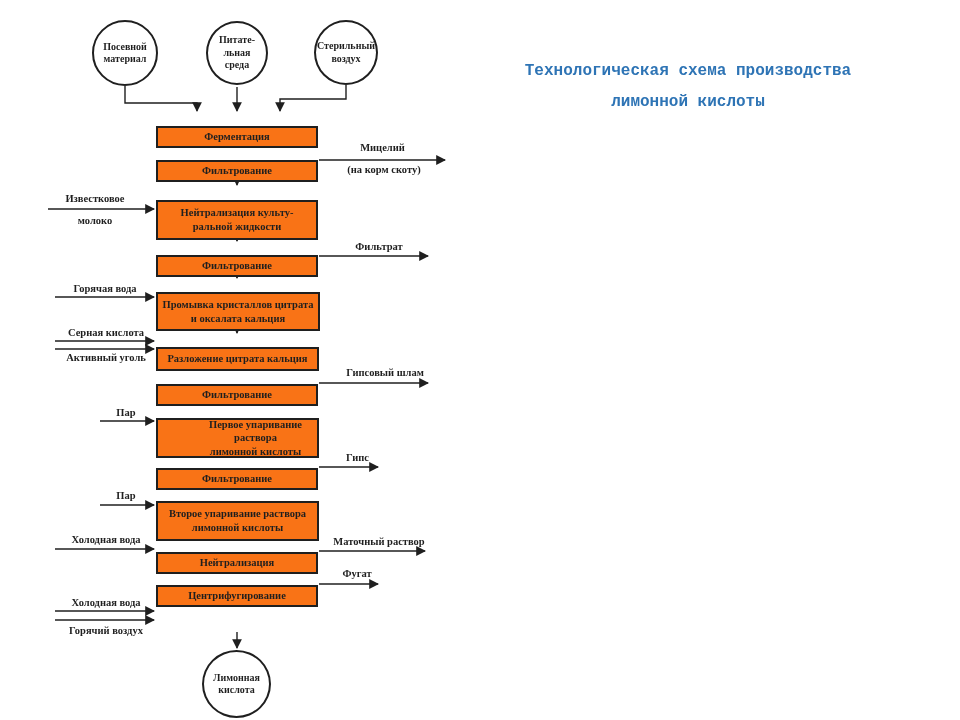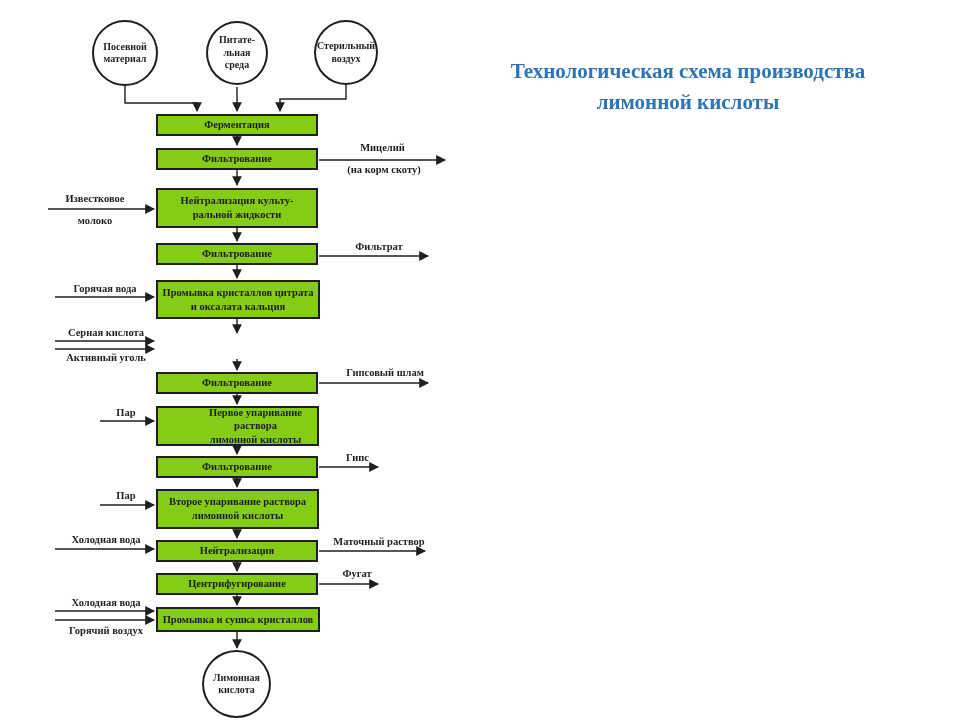--- a/index.html
+++ b/index.html
@@ -8,34 +8,35 @@
     font-family:"Liberation Serif", serif; color:#1f1f1f; overflow:hidden;
   }
   .arrow-layer { position:absolute; left:0; top:0; width:960px; height:720px; }
   .node-circle {
     position:absolute; border:2px solid #1f1f1f; border-radius:50%;
     display:flex; align-items:center; justify-content:center; text-align:center;
     font-weight:bold; font-size:10px; line-height:1.25; white-space:pre-line;
     background:#ffffff; box-sizing:border-box;
   }
   .stage-box {
-    position:absolute; border:2px solid #1f1f1f; background:#84cc16;
+    position:absolute; border:2px solid #1f1f1f; background:#f97316;
     display:flex; align-items:center; justify-content:center; text-align:center;
     font-weight:bold; font-size:10.5px; line-height:1.3; white-space:pre-line;
     box-sizing:border-box;
+    margin-top:12px;
   }
   .flow-label {
     position:absolute; font-weight:bold; font-size:10.5px; text-align:center;
     white-space:pre-line;
   }
   .flow-label.two-line { line-height:22px; }
   .page-title {
     position:absolute; left:428px; top:56px; width:520px;
-    font-family:Liberation Serif, serif; font-weight:bold;
-    font-size:21px; line-height:31px; color:#2e74b5; text-align:center;
+    font-family:Liberation Mono, monospace; font-weight:bold;
+    font-size:16px; line-height:31px; color:#2e74b5; text-align:center;
     white-space:pre-line;
   }
 </style>
 </head>
 <body>
 
 <div class="canvas">
 
   <svg class="arrow-layer" width="960" height="720" viewBox="0 0 960 720">
     <defs>
@@ -93,29 +94,29 @@
 льная
 среда</div>
 
   <div class="stage-box" style="left:156px; top:114px; width:162px; height:22px;">Ферментация</div>
   <div class="stage-box" style="left:156px; top:148px; width:162px; height:22px;">Фильтрование</div>
   <div class="stage-box" style="left:156px; top:188px; width:162px; height:40px;">Нейтрализация культу-
 ральной жидкости</div>
   <div class="stage-box" style="left:156px; top:243px; width:162px; height:22px;">Фильтрование</div>
   <div class="stage-box" style="left:156px; top:280px; width:164px; height:39px;">Промывка кристаллов цитрата
 и оксалата кальция</div>
+  <div class="stage-box" style="left:156px; top:335px; width:163px; height:24px;">Разложение цитрата кальция</div>
   <div class="stage-box" style="left:156px; top:372px; width:162px; height:22px;">Фильтрование</div>
   <div class="stage-box" style="left:156px; top:406px; width:163px; height:40px;padding-left:36px;">Первое упаривание раствора
 лимонной кислоты</div>
   <div class="stage-box" style="left:156px; top:456px; width:162px; height:22px;">Фильтрование</div>
   <div class="stage-box" style="left:156px; top:489px; width:163px; height:40px;">Второе упаривание раствора
 лимонной кислоты</div>
   <div class="stage-box" style="left:156px; top:540px; width:162px; height:22px;">Нейтрализация</div>
   <div class="stage-box" style="left:156px; top:573px; width:162px; height:22px;">Центрифугирование</div>
-  <div class="stage-box" style="left:156px; top:607px; width:164px; height:25px;">Промывка и сушка кристаллов</div>
 
   <div class="node-circle" style="left:202px; top:650px; width:69px; height:68px;">Лимонная
 кислота</div>
 
   <div class="flow-label two-line" style="left:45px; top:188px; width:100px;">Известковое
 молоко</div>
   <div class="flow-label" style="left:55px; top:283px; width:100px;">Горячая вода</div>
   <div class="flow-label" style="left:52px; top:327px; width:108px;">Серная кислота</div>
   <div class="flow-label" style="left:52px; top:352px; width:108px;">Активный уголь</div>
   <div class="flow-label" style="left:108px; top:407px; width:36px;">Пар</div>

